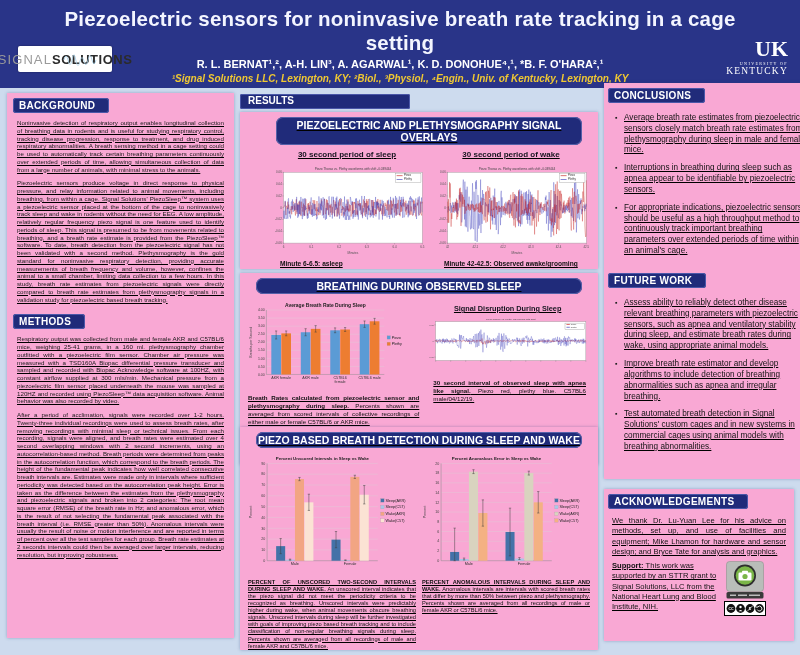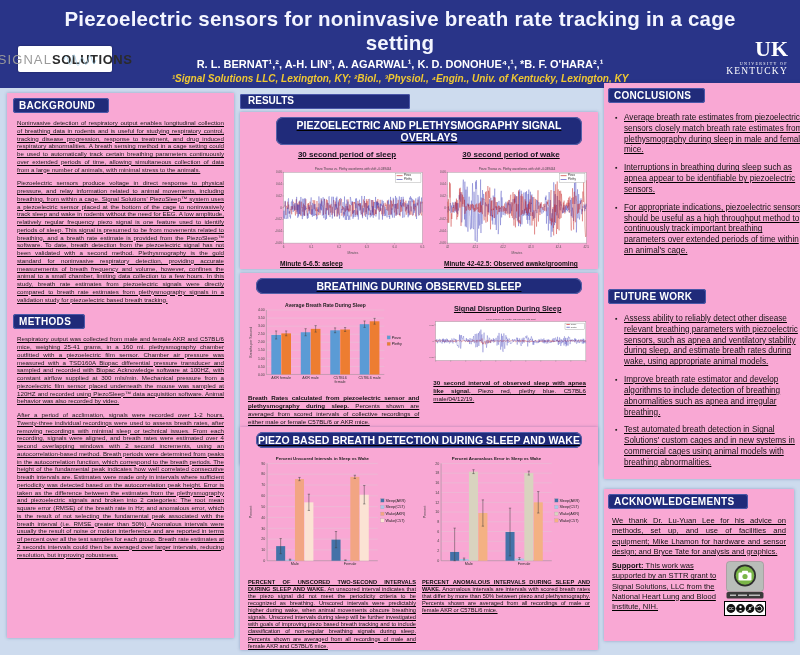--- a/index.html
+++ b/index.html
@@ -437,21 +437,21 @@
       <div class="cap" style="flex:1"><span class="b">PERCENT OF UNSCORED TWO-SECOND INTERVALS DURING SLEEP AND WAKE.</span><span> An unscored interval indicates that the piezo signal did not meet the periodicity criteria to be recognized as breathing. Unscored intervals were predictably higher during wake, when animal movements obscure breathing signals. Unscored intervals during sleep will be further investigated with goals of improving piezo based breath tracking and to include classification of non-regular breathing signals during sleep. Percents shown are averaged from all recordings of male and female AKR and C57BL/6 mice.</span></div>
       <div class="cap" style="flex:1"><span class="b">PERCENT ANOMALOUS INTERVALS DURING SLEEP AND WAKE.</span><span> Anomalous intervals are intervals with scored breath rates that differ by more than 50% between piezo and plethysmography. Percents shown are averaged from all recordings of male or female AKR or C57BL/6 mice.</span></div>
     </div>
   </section>
 
   <section class="panel right-a">
     <div class="sec-head"><span>CONCLUSIONS</span></div>
     <div class="bullet">Average breath rate estimates from piezoelectric sensors closely match breath rate estimates from plethysmography during sleep in male and female mice.</div>
     <div class="bullet">Interruptions in breathing during sleep such as apnea appear to be identifiable by piezoelectric sensors.</div>
     <div class="bullet">For appropriate indications, piezoelectric sensors should be useful as a high throughput method to continuously track important breathing parameters over extended periods of time within an animal's cage.</div>
-    <div class="sec-head" style="margin-top:25px;"><span>FUTURE WORK</span></div>
+    <div class="sec-head" style="margin-top:9px;"><span>FUTURE WORK</span></div>
     <div class="bullet">Assess ability to reliably detect other disease relevant breathing parameters with piezoelectric sensors, such as apnea and ventilatory stability during sleep, and estimate breath rates during wake, using appropriate animal models.</div>
     <div class="bullet">Improve breath rate estimator and develop algorithms to include detection of breathing abnormalities such as apnea and irregular breathing.</div>
     <div class="bullet">Test automated breath detection in Signal Solutions' custom cages and in new systems in commercial cages using animal models with breathing abnormalities.</div>
   </section>
 
   <section class="panel right-b">
     <div class="sec-head"><span>ACKNOWLEDGEMENTS</span></div>
     <div class="ack-text">We thank Dr. Lu-Yuan Lee for his advice on methods, set up, and use of facilities and equipment; Mike Lhamon for hardware and sensor design; and Bryce Tate for analysis and graphics.</div>
     <div class="support-row">
       <div class="support-text"><span class="b">Support:</span><span> This work was supported by an STTR grant to Signal Solutions, LLC from the National Heart Lung and Blood Institute, NIH.</span></div>

